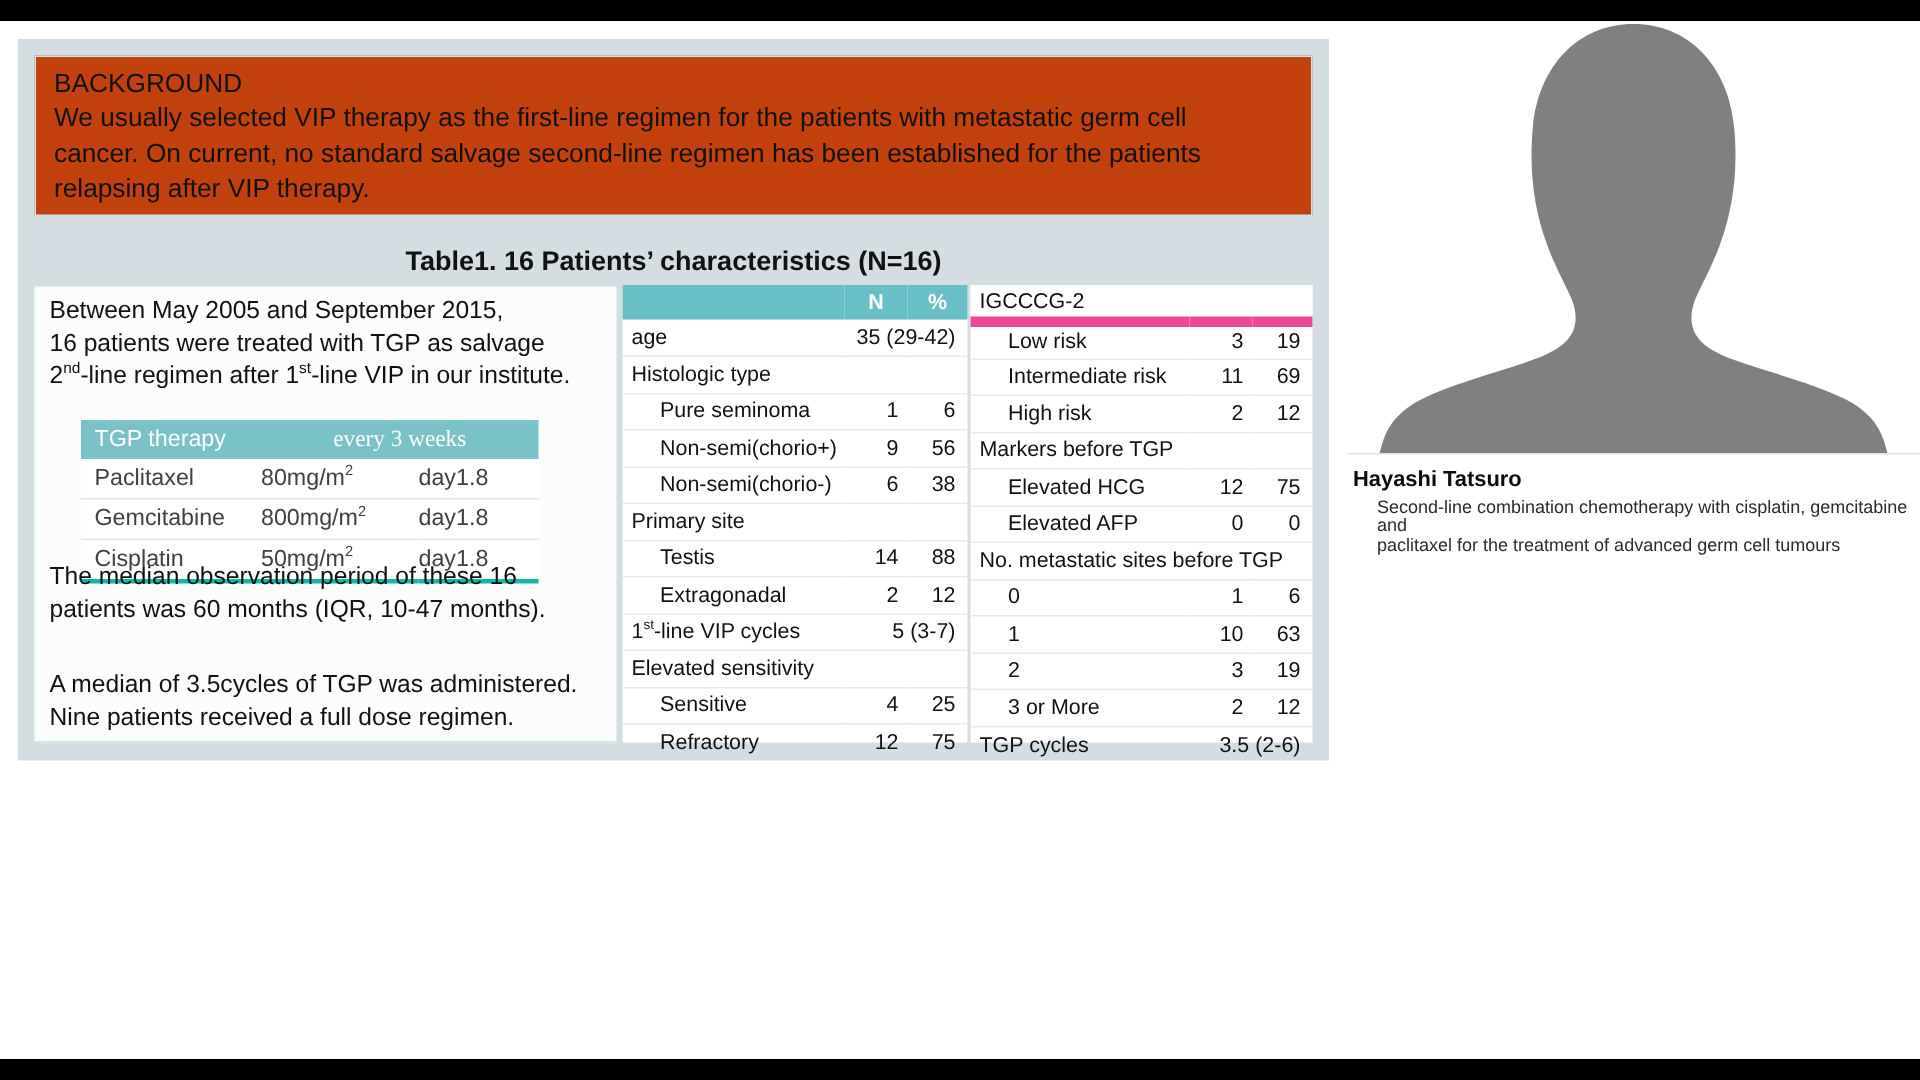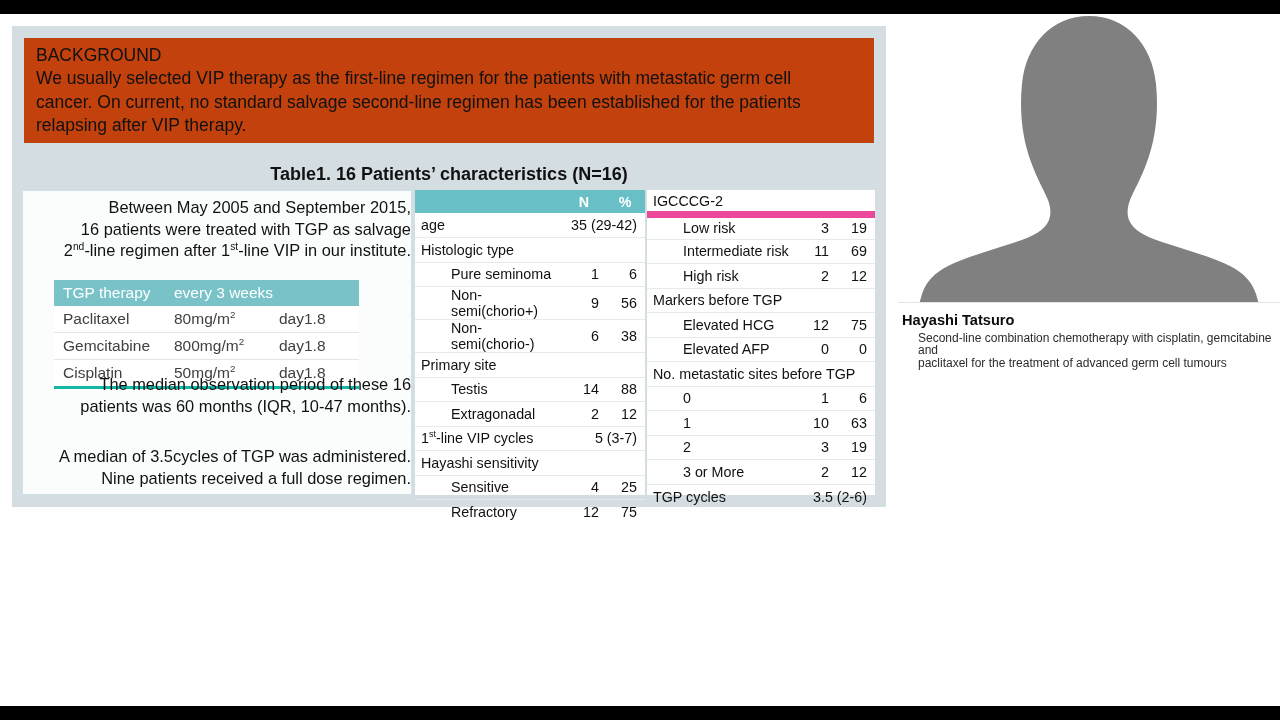--- a/index.html
+++ b/index.html
@@ -48,21 +48,20 @@
 
   
   .info-box {
     position: absolute; left: 10px; top: 164px; width: 390px; height: 305px;
     background: #fbfdfd;
     border: 1px solid #cfe3e6;
   }
   .info-p {
     position: absolute; font-size: 16.4px; line-height: 21.5px; color: #111111;
     white-space: pre-wrap;
-    text-align: right;
   }
   .info-p.p1 { left: 10px; top: 6px; width: 378px; }
   .info-p.p2 { left: 10px; top: 183px; width: 378px; }
   .info-p.p3 { left: 10px; top: 255px; width: 378px; }
   sup { font-size: 0.63em; vertical-align: super; line-height: 0; }
 
   
   .tgp {
     position: absolute; left: 31px; top: 89px; width: 305px;
     border-collapse: collapse;
@@ -72,21 +71,21 @@
   .tgp td { padding: 4px 0 4px 0; border-bottom: 1px solid #e2e6e7; color: #404040; }
   .tgp tr:last-child td { border-bottom: 3px solid #14b8a6; }
   .tgp .hdr td {
     background: #79c3c8; color: #ffffff; border-bottom: none;
     padding-top: 4px; padding-bottom: 4px;
   }
   .tgp .c-drug { width: 120px; padding-left: 9px; }
   .tgp .c-dose { width: 105px; text-align: left; }
   .tgp .c-day  { width: 80px; text-align: left; }
   .tgp .hdr .c-drug { padding-left: 9px; }
-  .tgp .hdr .c-dose { text-align: left; }
+  .tgp .hdr .c-dose { text-align: center; font-family: Liberation Serif, serif; }
 
   
   .chars {
     position: absolute; left: 403px; top: 164px; width: 460px; height: 305px;
     display: flex; gap: 2px;
   }
   .chars-col { background: #ffffff; }
   .chars-col.left  { width: 230px; }
   .chars-col.right { width: 228px; }
   .ct { width: 100%; border-collapse: collapse; font-size: 14.3px; }
@@ -97,21 +96,21 @@
   }
   .ct tr:last-child td { border-bottom: none; }
   .ct .hdr td {
     background: #69bfc6; color: #ffffff; font-weight: bold;
     border-bottom: none; height: 23px;
   }
   .ct .hdr-plain td {
     background: #ffffff; color: #111111; border-bottom: 7px solid #ec4899;
   }
   .ct .lbl { padding-left: 6px; text-align: left; }
-  .ct .lbl.ind { padding-left: 36px; }
+  .ct .lbl.ind { padding-left: 25px; }
   .ct .n { width: 42px; text-align: right; padding-right: 6px; }
   .ct .p { width: 40px; text-align: right; padding-right: 8px; }
   .ct .wide { text-align: right; padding-right: 8px; }
   .ct .hdr .n, .ct .hdr .p { text-align: center; padding-right: 0; }
 
   
   .speaker-panel {
     position: absolute; left: 898px; top: 14px; width: 382px; height: 348px;
     background: #ffffff;
   }
@@ -235,21 +234,21 @@
             <tr>
                   <td class="lbl ind">Extragonadal</td>
                   <td class="n">2</td>
                   <td class="p">12</td>
                 </tr>
             <tr>
                   <td class="lbl">1<sup>st</sup>-line VIP cycles</td>
                   <td class="wide" colspan="2">5  (3-7)</td>
                 </tr>
             <tr>
-                  <td class="lbl">Hayashi sensitivity</td>
+                  <td class="lbl">Elevated sensitivity</td>
                   <td class="n"></td>
                   <td class="p"></td>
                 </tr>
             <tr>
                   <td class="lbl ind">Sensitive</td>
                   <td class="n">4</td>
                   <td class="p">25</td>
                 </tr>
             <tr>
                   <td class="lbl ind">Refractory</td>

